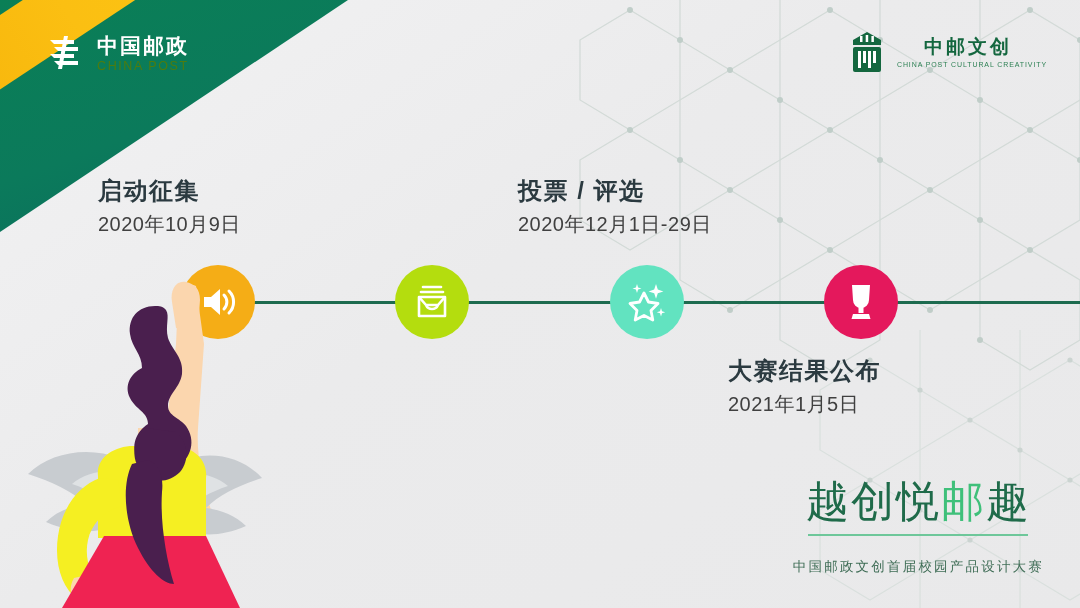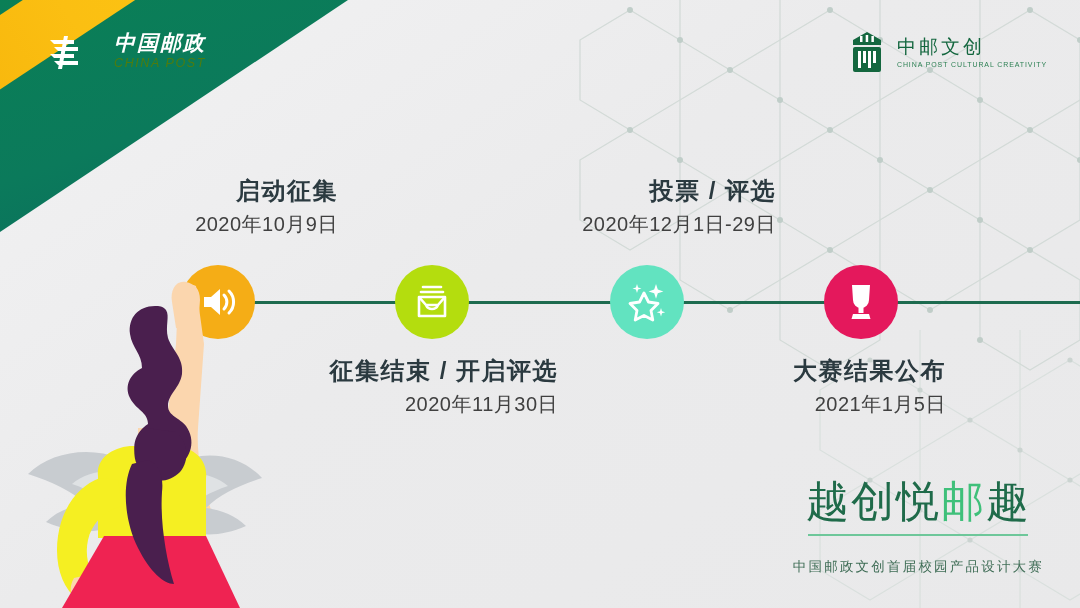--- a/index.html
+++ b/index.html
@@ -61,23 +61,22 @@
     justify-content: flex-end;
     padding-right: 22px;
     box-sizing: border-box;
   }
 
   
   .cp-logo {
     position: absolute;
     left: 44px; top: 32px;
     display: flex;
-    align-items: flex-start;
-    gap: 28px;
-    font-style: italic;
+    align-items: flex-end;
+    gap: 11px;
   }
   .cp-mark { width: 42px; height: 40px; flex: 0 0 auto; }
   .cp-words { display: flex; flex-direction: column; line-height: 1; }
   .cp-cn {
     font-size: 21px; font-weight: bold; color: #ffffff;
     letter-spacing: 2px;
   }
   .cp-en {
     font-size: 12.5px; color: #4d7c0f;
     letter-spacing: 1.6px; margin-top: 4px;
@@ -87,22 +86,23 @@
   .cc-logo {
     position: absolute;
     right: 33px; top: 31px;
     display: flex;
     align-items: center;
     gap: 10px;
   }
   .cc-mark { width: 40px; height: 42px; flex: 0 0 auto; }
   .cc-words { display: flex; flex-direction: column; line-height: 1; }
   .cc-cn {
-    font-size: 19px; font-weight: normal; color: #14673f;
+    font-size: 19px; font-weight: bold; color: #14673f;
     letter-spacing: 3px;
+    margin-left: 27px;
   }
   .cc-en {
     font-size: 7px; color: #2d8054;
     letter-spacing: 0.9px; margin-top: 5px;
   }
 
   
   .timeline-line {
     position: absolute;
     left: 226px; top: 301px;
@@ -120,21 +120,21 @@
   .node svg { display: block; }
 
   .node-1 { left: 181px; top: 265px; background: #f5ad16; }
   .node-2 { left: 395px; top: 265px; background: #b4dd0e; }
   .node-3 { left: 610px; top: 265px; background: #62e3c0; }
   .node-4 { left: 824px; top: 265px; background: #e4185c; }
 
   
   .label {
     position: absolute;
-    text-align: right;
+    text-align: left;
     color: #2d3436;
     white-space: nowrap;
   }
   .label .title {
     font-size: 24px;
     font-weight: bold;
     color: #2b3a40;
     letter-spacing: 1.5px;
     line-height: 1.1;
   }
@@ -347,24 +347,20 @@
       <rect x="16.5" y="25" width="5" height="6" fill="#ffffff"></rect>
       <path d="M11 32 L27 32 L28.5 37 L9.5 37 Z" fill="#ffffff"></path>
     </svg>
   </div>
 
   <div class="label label-1">
     <div class="title">启动征集</div>
     <div class="date">2020年10月9日</div>
   </div>
 
-  <div class="label label-2">
-    <div class="title">征集结束 / 开启评选</div>
-    <div class="date">2020年11月30日</div>
-  </div>
 
   <div class="label label-3">
     <div class="title">投票 / 评选</div>
     <div class="date">2020年12月1日-29日</div>
   </div>
 
   <div class="label label-4">
     <div class="title">大赛结果公布</div>
     <div class="date">2021年1月5日</div>
   </div>

